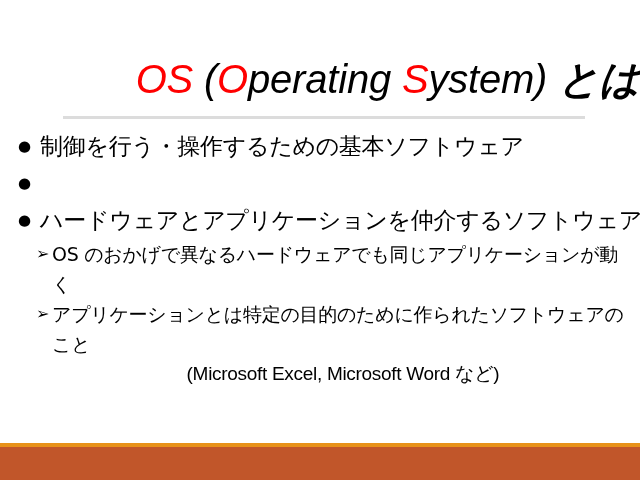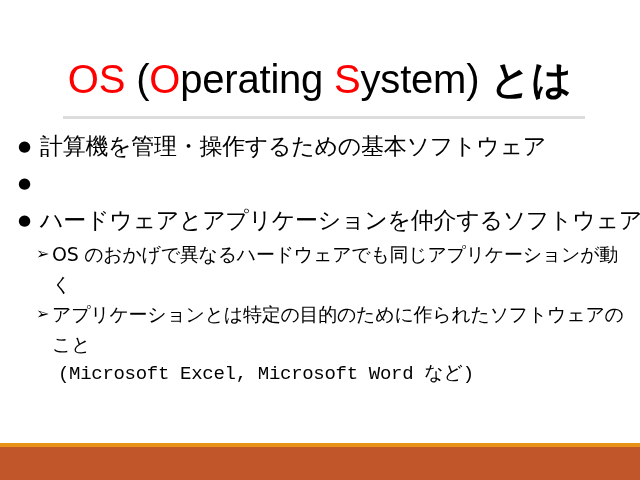--- a/index.html
+++ b/index.html
@@ -21,21 +21,22 @@
     inset: 0;
     background: #ffffff;
   }
 
   
   #title-block {
     position: absolute;
     left: 0;
     top: 55px;
     width: 640px;
-    text-align: center;
+    text-align: right;
+    font-style: italic;
   }
   #slide-title {
     font-size: 40px;
     line-height: 48px;
     letter-spacing: -0.2px;
     white-space: nowrap;
     font-weight: 400;
   }
   #slide-title .latin {
     font-family: "Liberation Sans", "DejaVu Sans", sans-serif;
@@ -106,21 +107,22 @@
   .lvl2 .text {
     flex: 0 1 auto;
     font-family: "DejaVu Sans", "Liberation Sans", sans-serif;
     letter-spacing: -0.3px;
   }
   .lvl2 .text .cont {
     display: block;
     padding-left: 6px;
   }
   .lvl2 .text .latin {
-    font-family: Liberation Mono, monospace;
+    font-family: Liberation Sans, sans-serif;
+    text-align: center;
   }
 
   
   #footer-thin-line {
     position: absolute;
     left: 0;
     top: 443px;
     width: 640px;
     height: 4px;
     background: #E8921A;
@@ -142,21 +144,21 @@
   <div id="title-block">
     <div id="slide-title"><span class="latin accent" style="color: rgb(255, 0, 0);">OS</span><span class="latin"> (</span><span class="latin accent" style="color: rgb(255, 0, 0);">O</span><span class="latin">perating </span><span class="latin accent" style="color: rgb(255, 0, 0);">S</span><span class="latin">ystem)</span>&nbsp;<span class="cjk">とは</span></div>
   </div>
 
   <div id="title-rule" style="background: rgb(220, 220, 220);"></div>
 
   <div id="body-block">
 
     <div class="lvl1">
       <span class="marker">●</span>
-      <span class="text">計算機を管理・操作するための基本ソフトウェア</span>
+      <span class="text">制御を行う・操作するための基本ソフトウェア</span>
     </div>
 
     <div class="lvl1">
       <span class="marker">●</span>
     </div>
 
     <div class="lvl1">
       <span class="marker">●</span>
       <span class="text">ハードウェアとアプリケーションを仲介するソフトウェア</span>
     </div>

